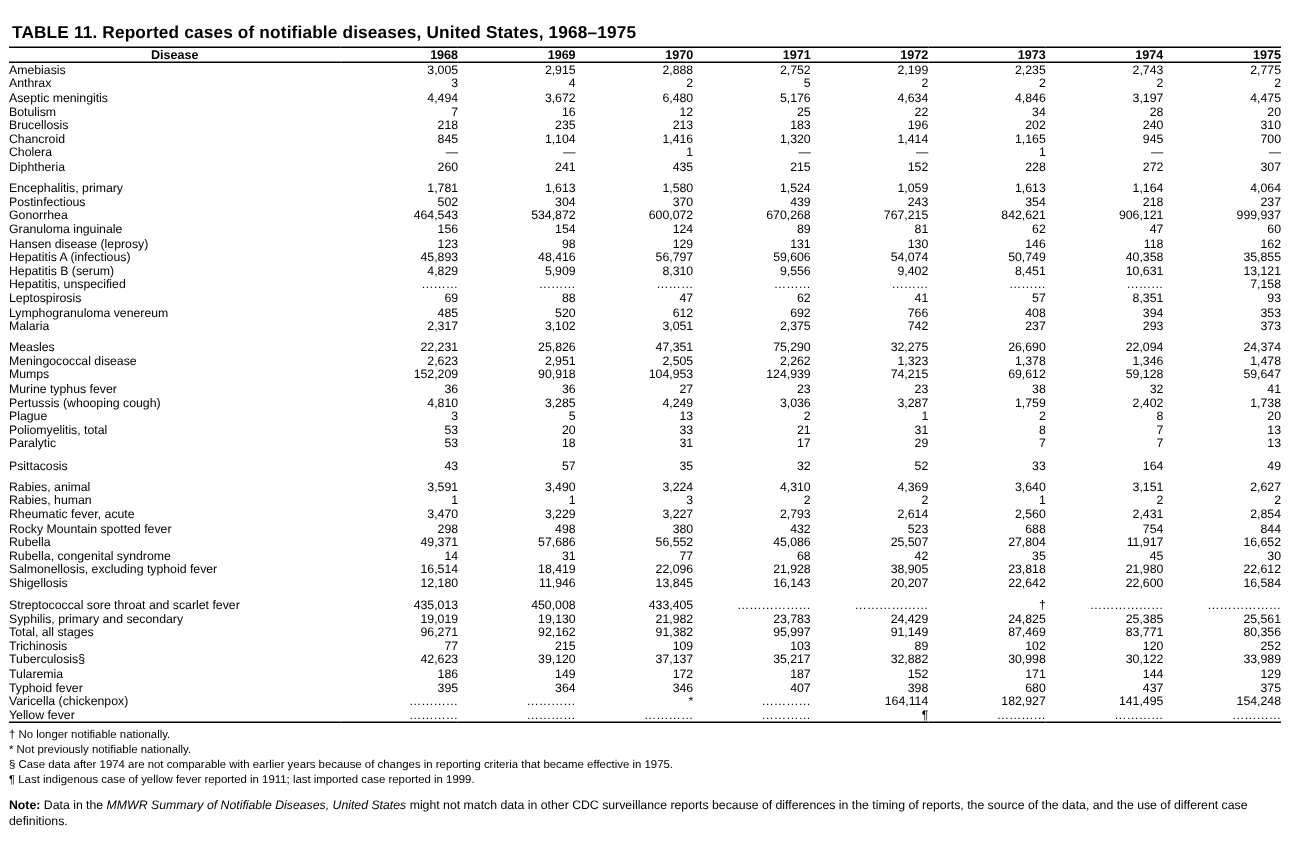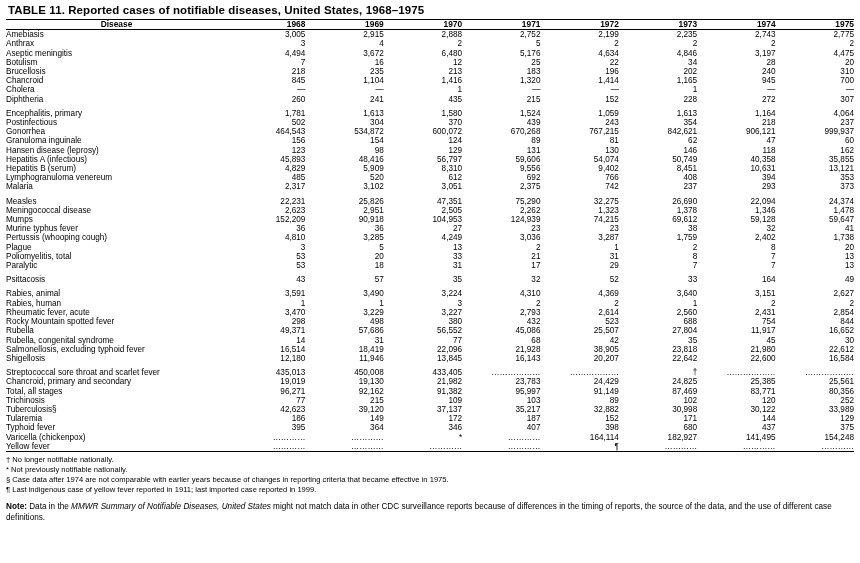--- a/index.html
+++ b/index.html
@@ -1,18 +1,18 @@
 <!DOCTYPE html>
 <html><head>
 <meta charset="utf-8">
 <style>
   html,body{margin:0;padding:0;background:#fff;}
   body{width:860px;height:563px;font-family:"Liberation Sans",sans-serif;color:#000;}
   .page{padding:4px 6px 0 6px;box-sizing:border-box;width:860px;}
-  .title{font-size:11.5px;font-weight:bold;letter-spacing:.1px;margin:0 0 3px 2px;}
+  .title{font-size:11.5px;font-weight:bold;letter-spacing:.1px;margin:12px 0 3px 2px;}
   table.main{width:848px;border-collapse:collapse;font-size:8.2px;table-layout:fixed;}
   table.main td,table.main th{padding:0;vertical-align:bottom;line-height:9.2px;}
   .rule-top{border-top:1.6px solid #000;}
   .rule-bot{border-bottom:1.2px solid #000;}
   thead th{font-weight:bold;font-size:8.4px;padding:2px 0 2px 0;}
   th.dis{text-align:center;padding-left:2px;}
   th.yr{text-align:right;padding-right:4px;}
   td.dis{text-align:left;padding-left:2px;white-space:nowrap;}
   td.num{text-align:right;padding-right:4px;white-space:nowrap;font-variant-numeric:tabular-nums;}
   .ind{padding-left:10px;}
@@ -221,20 +221,42 @@
           <td class="num">4,829</td>
           <td class="num">5,909</td>
           <td class="num">8,310</td>
           <td class="num">9,556</td>
           <td class="num">9,402</td>
           <td class="num">8,451</td>
           <td class="num">10,631</td>
           <td class="num">13,121</td>
         </tr>
       <tr>
+          <td class="dis">Hepatitis, unspecified</td>
+          <td class="num dots">………</td>
+          <td class="num dots">………</td>
+          <td class="num dots">………</td>
+          <td class="num dots">………</td>
+          <td class="num dots">………</td>
+          <td class="num dots">………</td>
+          <td class="num dots">………</td>
+          <td class="num">7,158</td>
+        </tr>
+      <tr>
+          <td class="dis">Leptospirosis</td>
+          <td class="num">69</td>
+          <td class="num">88</td>
+          <td class="num">47</td>
+          <td class="num">62</td>
+          <td class="num">41</td>
+          <td class="num">57</td>
+          <td class="num">8,351</td>
+          <td class="num">93</td>
+        </tr>
+      <tr>
           <td class="dis">Lymphogranuloma venereum</td>
           <td class="num">485</td>
           <td class="num">520</td>
           <td class="num">612</td>
           <td class="num">692</td>
           <td class="num">766</td>
           <td class="num">408</td>
           <td class="num">394</td>
           <td class="num">353</td>
         </tr>
@@ -461,21 +483,21 @@
           <td class="num">435,013</td>
           <td class="num">450,008</td>
           <td class="num">433,405</td>
           <td class="num dots">………………</td>
           <td class="num dots">………………</td>
           <td class="num">†</td>
           <td class="num dots">………………</td>
           <td class="num dots">………………</td>
         </tr>
       <tr>
-          <td class="dis">Chancroid, primary and secondary</td>
+          <td class="dis">Syphilis, primary and secondary</td>
           <td class="num">19,019</td>
           <td class="num">19,130</td>
           <td class="num">21,982</td>
           <td class="num">23,783</td>
           <td class="num">24,429</td>
           <td class="num">24,825</td>
           <td class="num">25,385</td>
           <td class="num">25,561</td>
         </tr>
       <tr>

